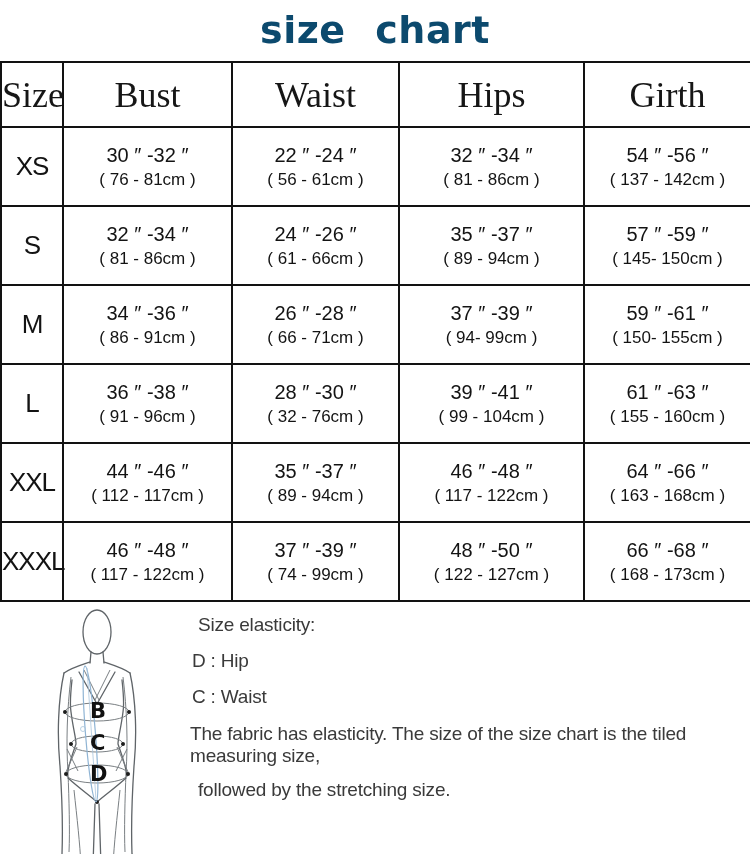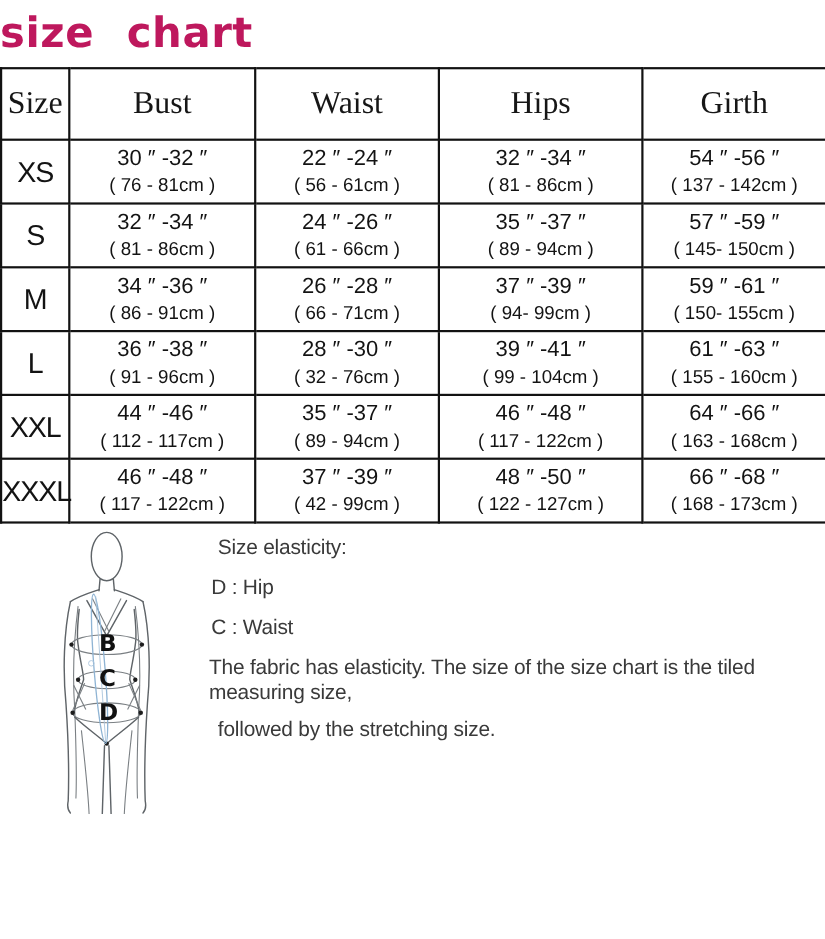--- a/index.html
+++ b/index.html
@@ -4,38 +4,38 @@
 <style>
   html,body{margin:0;padding:0;}
   body{
     width:750px;height:854px;background:#ffffff;color:#141414;
     font-family:"Liberation Sans","DejaVu Sans",sans-serif;
     overflow:hidden;position:relative;
   }
   
   .title{
     margin:0;padding-top:5px;height:57px;box-sizing:border-box;
-    font-size:38px;font-weight:700;line-height:50px;
-    letter-spacing:0.5px;word-spacing:16px;color:#be185d;
+    text-align:center;font-size:38px;font-weight:700;line-height:50px;
+    letter-spacing:0.5px;word-spacing:16px;color:#0c4a6e;
     font-family:"DejaVu Sans","Liberation Sans",sans-serif;
   }
   
   table.size-chart{
     width:750px;border-collapse:collapse;table-layout:fixed;
     margin-top:4px;
   }
   .size-chart th,.size-chart td{
     border:2px solid #121212;text-align:center;vertical-align:middle;padding:0;
   }
   .size-chart thead th{
-    height:63px;font-weight:400;font-size:29px;color:#161616;
+    height:63px;font-weight:400;font-size:36px;color:#161616;
     font-family:"Liberation Serif","DejaVu Serif",serif;
     text-align:center;
   }
-  .size-chart tbody tr{height:58px;}
+  .size-chart tbody tr{height:79px;}
   td.size-cell{
     font-size:26px;letter-spacing:-1px;color:#131313;
   }
   .val-in{font-size:20px;line-height:25px;color:#131313;}
   .val-cm{font-size:17px;line-height:23px;color:#131313;}
   
   .bottom{display:flex;align-items:flex-start;padding:2px 0 0 50px;}
   .figure-wrap{width:112px;height:262px;flex:none;}
   .figure-wrap svg{display:block;width:112px;height:262px;}
   .sketch{stroke:#5f6468;stroke-width:1.3;fill:none;stroke-linecap:round;}
@@ -169,21 +169,21 @@
         </td>
     </tr>
     <tr>
       <td class="size-cell">XXXL</td>
       <td>
           <div class="val-in">46 ″ -48 ″</div>
           <div class="val-cm">( 117 - 122cm )</div>
         </td>
       <td>
           <div class="val-in">37 ″ -39 ″</div>
-          <div class="val-cm">( 42 - 99cm )</div>
+          <div class="val-cm">( 74 - 99cm )</div>
         </td>
       <td>
           <div class="val-in">48 ″ -50 ″</div>
           <div class="val-cm">( 122 - 127cm )</div>
         </td>
       <td>
           <div class="val-in">66 ″ -68 ″</div>
           <div class="val-cm">( 168 - 173cm )</div>
         </td>
     </tr>

